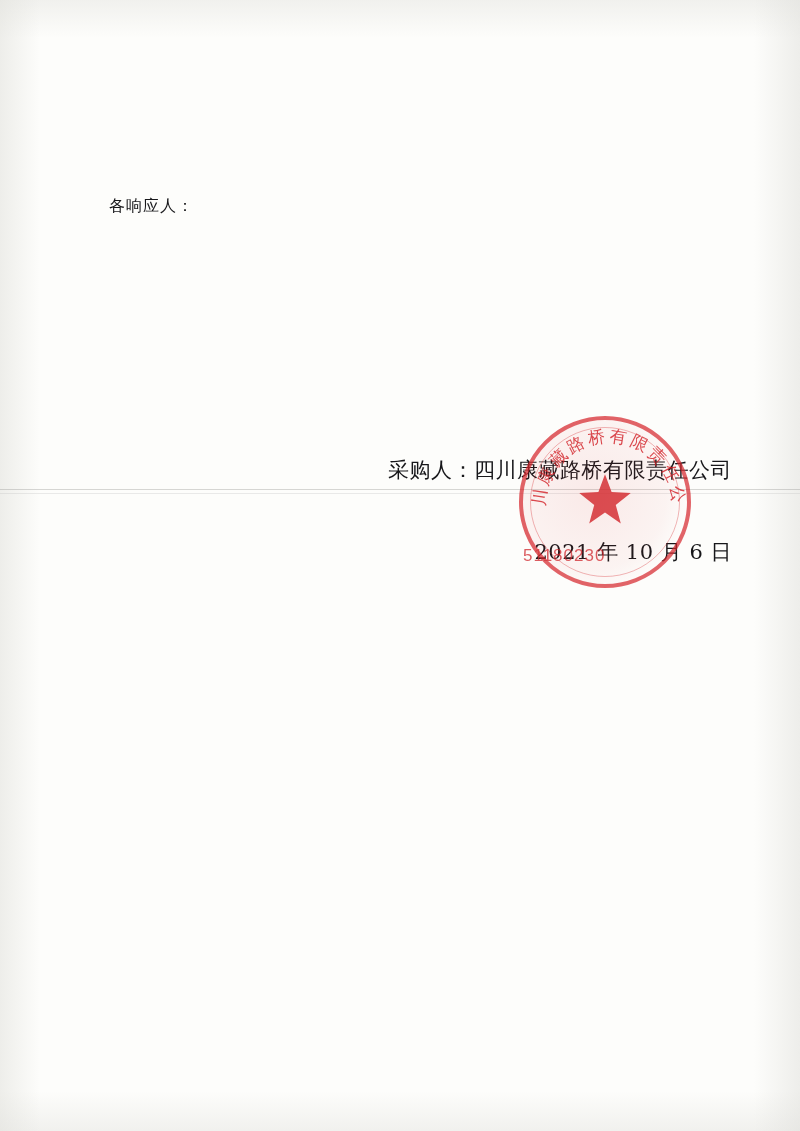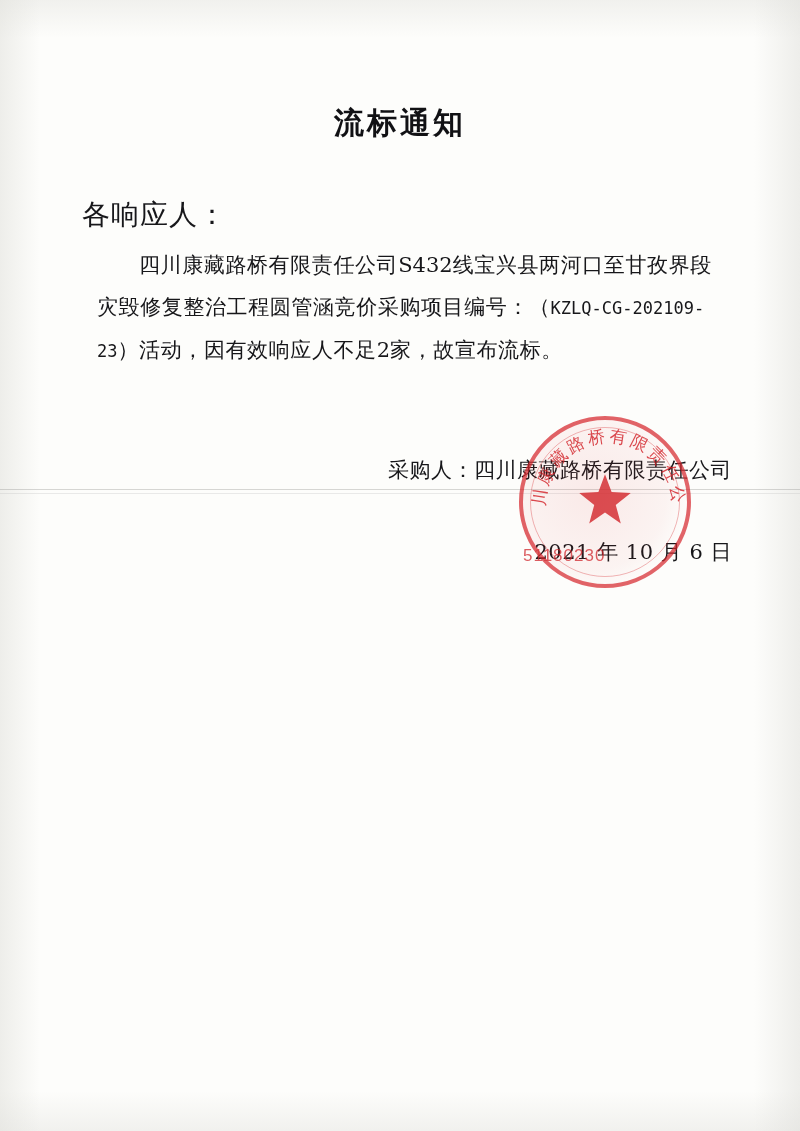--- a/index.html
+++ b/index.html
@@ -56,22 +56,22 @@
     font-family: "DejaVu Sans", "Liberation Sans", sans-serif;
     font-weight: bold;
     font-size: 30px;
     letter-spacing: 3px;
     color: #111114;
   }
 
   .salutation {
     position: absolute;
     top: 196px;
-    left: 82px;
-    font-size: 28px;
+    left: 109px;
+    font-size: 16px;
     letter-spacing: 1px;
   }
 
   .body-block {
     position: absolute;
     top: 244px;
     left: 97px;
     width: 636px;
     font-size: 21px;
     line-height: 42px;
@@ -177,27 +177,23 @@
 </style>
 </head>
 <body>
 
 <div class="page">
 
   <div class="scan-tint"></div>
   <div class="scan-fold"></div>
   <div class="scan-fold2"></div>
 
-  <div class="doc-title">流标通知</div>
 
   <div class="salutation">各响应人：</div>
 
-  <div class="body-block">
-    <span class="indent"></span><span>四川康藏路桥有限责任公司</span><span class="latin">S432</span><span>线宝兴县两河口至甘孜界段</span><span>灾毁修复整治工程圆管涵竞价采购</span><span>项目编号：（</span><span class="code">KZLQ-CG-202109-23</span><span>）</span><span>活动，因有效响应人不足</span><span class="latin">2</span><span>家，故宣布流标。</span>
-  </div>
 
   <div class="signature">
     <span>采购人：</span><span>四川康藏路桥有限责任公司</span>
   </div>
 
   <div class="sign-date">
     <span class="num">2021</span>
     <span>年</span>
     <span class="num">10</span>
     <span>月</span>

